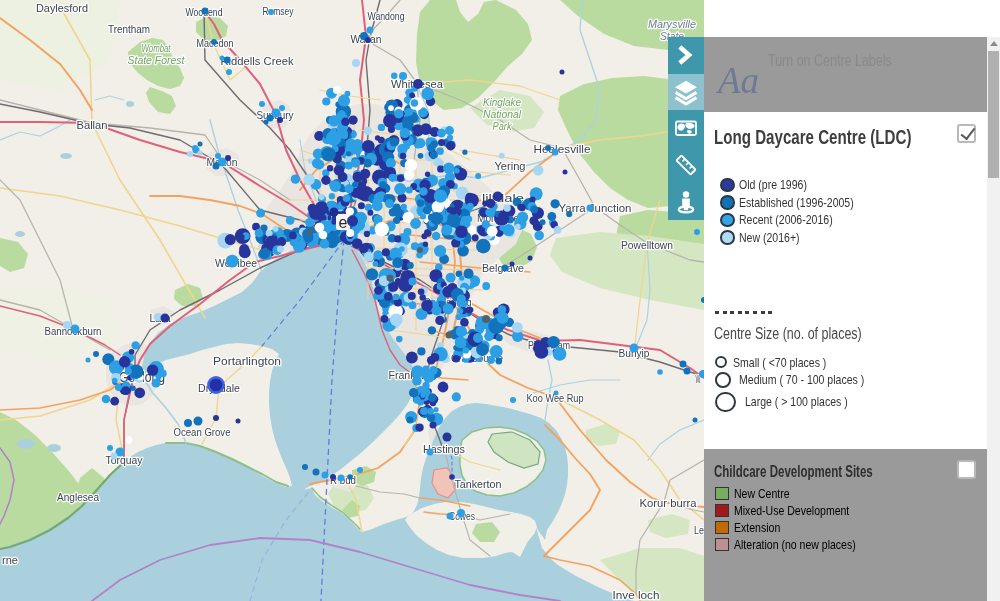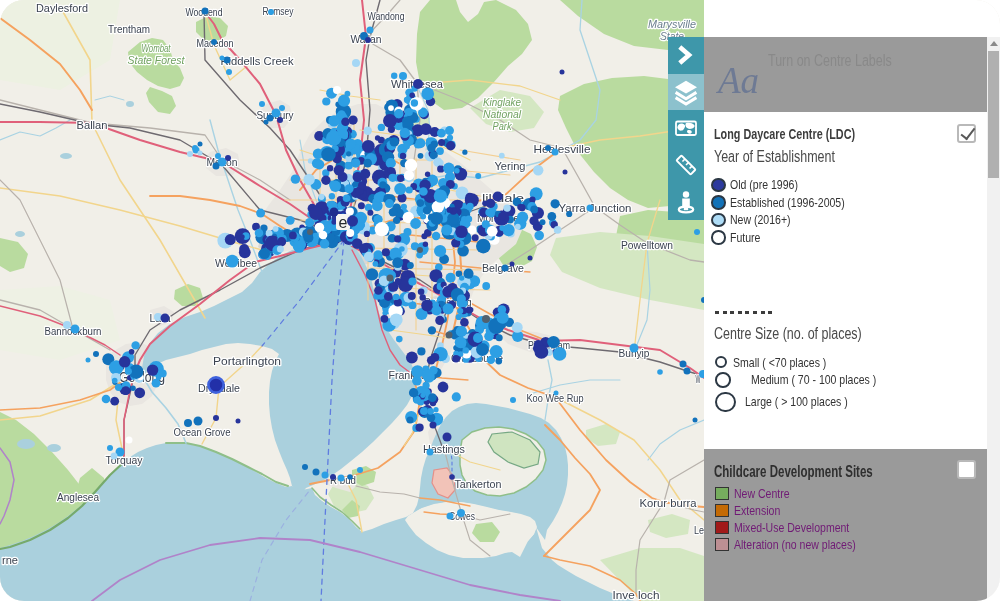--- a/index.html
+++ b/index.html
@@ -1,52 +1,52 @@
 <!DOCTYPE html>
 <html><head><meta charset="utf-8"><style>
 * { margin:0; padding:0; box-sizing:border-box; }
 html,body { width:1000px; height:601px; overflow:hidden; font-family:"Liberation Sans", sans-serif; }
-#stage { position:relative; width:1000px; height:601px; overflow:hidden; background:#f1efe8;border-radius:24px; }
+#stage { position:relative; width:1000px; height:601px; overflow:hidden; background:#f1efe8; }
 #mapwrap { position:absolute; left:0; top:0; width:704px; height:601px; }
 #sidebar { position:absolute; left:668px; top:37px; width:36px; height:183px; }
 .sbtn { width:36px; height:36.6px; background:#3e97aa; display:flex; align-items:center; justify-content:center; }
 .sbtn.sel { background:#8cc1cd; }
 #panel { position:absolute; left:704px; top:0; width:296px; height:601px; background:#fff; }
 #phead { position:absolute; left:0; top:0; width:296px; height:37px; background:#3e97aa; color:#fff; font-weight:bold; font-size:15px; text-align:center; line-height:37px; }
 #pbody { position:absolute; left:0; top:37px; width:283px; height:564px; background:#fff; }
 #scroll { position:absolute; right:0; top:37px; width:13px; height:564px; background:#f1f1f1; }
 #sthumb { position:absolute; left:1px; top:14px; width:11px; height:127px; background:#b0b0b0; }
 #sarrow { position:absolute; left:2.5px; top:4px; width:0; height:0; border-left:4px solid transparent; border-right:4px solid transparent; border-bottom:5px solid #8a8a8a; }
 .gsec { background:#9a9a9a; }
 #sec1 { position:absolute; top:0; left:0; width:342px; height:75px; }
 #aa { position:absolute; left:14px; top:22px; font-family:"Liberation Serif", serif; font-style:italic; font-size:37px; color:#6e7a94; }
 #tlab { position:absolute; left:64px; top:15px; font-size:16px; color:#898989; }
 #cb1 { position:absolute; right:11px; top:9px; }
 .cbox { width:19px; height:19px; background:#fff; border:2px solid #b9b9b9; border-radius:3px; position:relative; }
 .cbox.checked:after { content:""; position:absolute; left:4.5px; top:-1px; width:5.5px; height:12px; border:solid #585858; border-width:0 2.2px 2.2px 0; transform:rotate(38deg); }
 #sec2 { position:absolute; top:75px; left:0; width:283px; height:337px; background:#fff; }
-#ldc { position:absolute; left:10px; top:13px; font-size:15px; font-weight:bold; color:#3d3d3d; }
+#ldc { position:absolute; left:10px; top:13px; font-size:21px; font-weight:bold; color:#3d3d3d; }
 #ldc .cond, #cds .cond { transform:scaleX(0.72); }
 #cb2 { position:absolute; right:11px; top:12px; }
 #yoe { position:absolute; left:10px; top:36px; font-size:16px; color:#494949; }
-#lrows { position:absolute; left:6px; top:64px; }
+#lrows { position:absolute; left:15px; top:64px; }
 .lrow { height:17.5px; display:flex; align-items:center; }
 .lc { width:14.5px; height:14.5px; border-radius:50%; border:2px solid #2c3844; display:inline-block; margin-left:1px; }
 .lt { font-size:13.5px; color:#333; margin-left:4.5px; }
 #dash { position:absolute; left:11px; top:199px; width:61px; height:2.5px; background:repeating-linear-gradient(90deg,#3c3c3c 0 4px,transparent 4px 7.6px); }
 #csize { position:absolute; left:10px; top:213px; font-size:16px; color:#494949; }
 .srow { position:absolute; display:flex; align-items:center; }
 .sc { border-radius:50%; border:2px solid #2c3844; background:#fff; display:inline-block; }
 #sec3 { position:absolute; top:412px; left:0; width:283px; height:152px; }
 #cds { position:absolute; left:10px; top:14px; font-size:16px; font-weight:bold; color:#2f2f2f; }
 #cb3 { position:absolute; right:11px; top:11px; }
 #drows { position:absolute; left:10px; top:36px; }
 .drow { height:17px; display:flex; align-items:center; }
 .dsq { width:13.5px; height:13.5px; border:1.5px solid #333; display:inline-block; margin-left:1px; }
-.dt { font-size:13.5px; color:#701a75; margin-left:5.5px; }
+.dt { font-size:13.5px; color:#000000; margin-left:5.5px; }
 .cond { display:inline-block; transform:scaleX(0.78); transform-origin:0 50%; white-space:nowrap; }
 </style></head>
 <body>
 <div id="stage">
   <div id="mapwrap">
       <svg width="704" height="601" viewBox="0 0 704 601" style="position:absolute;left:0;top:0">
 <rect width="704" height="601" fill="#f1efe8"></rect>
 <polygon points="128,52 140,42 152,38 163,40 170,49 173,60 180,68 184,78 180,86 170,89 158,86 147,80 137,72 129,62" fill="#b9db9f"></polygon>
 <polygon points="150,87 162,91 172,96 176,106 170,114 158,112 149,102 146,93" fill="#b9db9f"></polygon>
 <polygon points="196,22 208,16 220,18 228,26 226,36 216,42 204,40 196,32" fill="#b9db9f"></polygon>
@@ -1225,69 +1225,68 @@
   <div id="panel">
     <div id="pbody">
       <div id="sec1" class="gsec">
         <div id="aa">Aa</div>
         <div id="tlab"><span class="cond">Turn on Centre Labels</span></div>
         <div id="cb1" class="cbox"></div>
       </div>
       <div id="sec2">
         <div id="ldc"><span class="cond">Long Daycare Centre (LDC)</span></div>
         <div id="cb2" class="cbox checked"></div>
-        <div id="yoe"><span class="cond">Year of Establishment</span></div>
         <div id="lrows">
             <div class="lrow">
               <span class="lc" style="background:#2c3a9e"></span>
               <span class="lt"><span class="cond">Old (pre 1996)</span></span>
             </div>
 <div class="lrow">
               <span class="lc" style="background:#1272b8"></span>
               <span class="lt"><span class="cond">Established (1996-2005)</span></span>
             </div>
 <div class="lrow">
+              <span class="lc" style="background:#35a3e8"></span>
+              <span class="lt"><span class="cond">Recent (2006-2016)</span></span>
+            </div>
+<div class="lrow">
               <span class="lc" style="background:#aedcf6"></span>
               <span class="lt"><span class="cond">New (2016+)</span></span>
-            </div>
-<div class="lrow">
-              <span class="lc" style="background:#ffffff"></span>
-              <span class="lt"><span class="cond">Future</span></span>
             </div>
           </div>
         <div id="dash"></div>
         <div id="csize"><span class="cond">Centre Size (no. of places)</span></div>
         <div class="srow" style="left:11px;top:242.5px;">
             <span class="sc" style="width:12px;height:12px;"></span>
             <span class="lt" style="margin-left:6px;"><span class="cond">Small ( &lt;70 places )</span></span>
           </div>
         <div class="srow" style="left:11px;top:260px;">
             <span class="sc" style="width:15.5px;height:15.5px;"></span>
-            <span class="lt" style="margin-left:20px;"><span class="cond">Medium ( 70 - 100 places )</span></span>
+            <span class="lt" style="margin-left:8px;"><span class="cond">Medium ( 70 - 100 places )</span></span>
           </div>
         <div class="srow" style="left:11px;top:279.5px;text-decoration:underline;">
             <span class="sc" style="width:20.5px;height:20.5px;"></span>
             <span class="lt" style="margin-left:9.5px;"><span class="cond">Large ( &gt; 100 places )</span></span>
           </div>
       </div>
       <div id="sec3" class="gsec">
         <div id="cds"><span class="cond">Childcare Development Sites</span></div>
         <div id="cb3" class="cbox"></div>
         <div id="drows">
             <div class="drow">
               <span class="dsq" style="background:#76ad5e"></span>
               <span class="dt"><span class="cond">New Centre</span></span>
             </div>
 <div class="drow">
+              <span class="dsq" style="background:#a11a1a"></span>
+              <span class="dt"><span class="cond">Mixed-Use Development</span></span>
+            </div>
+<div class="drow">
               <span class="dsq" style="background:#c46a04"></span>
               <span class="dt"><span class="cond">Extension</span></span>
-            </div>
-<div class="drow">
-              <span class="dsq" style="background:#a11a1a"></span>
-              <span class="dt"><span class="cond">Mixed-Use Development</span></span>
             </div>
 <div class="drow">
               <span class="dsq" style="background:#bd8f93"></span>
               <span class="dt"><span class="cond">Alteration (no new places)</span></span>
             </div>
           </div>
       </div>
     </div>
     <div id="scroll">
         <div id="sthumb"></div>

